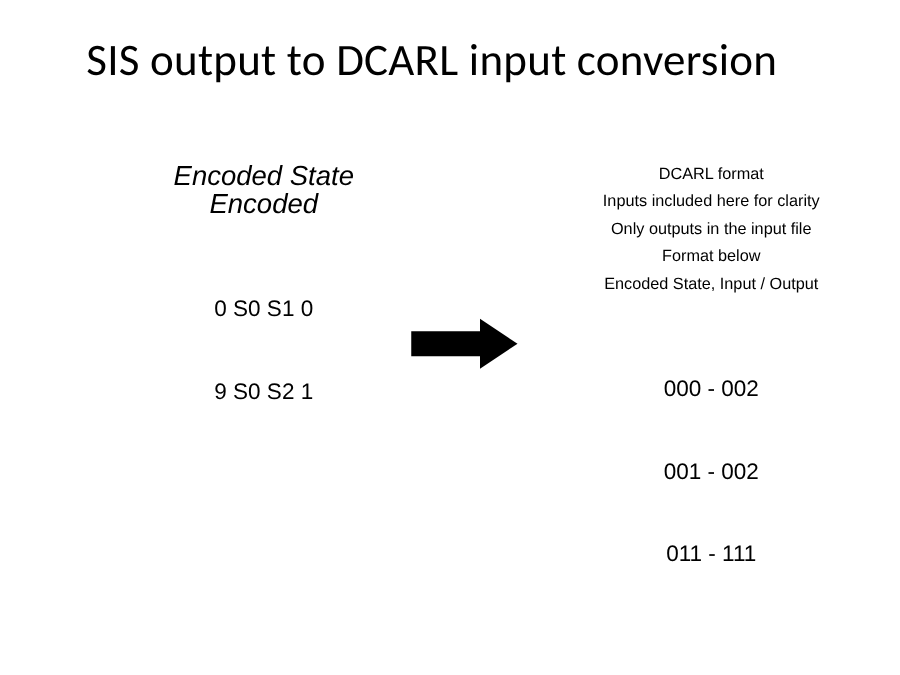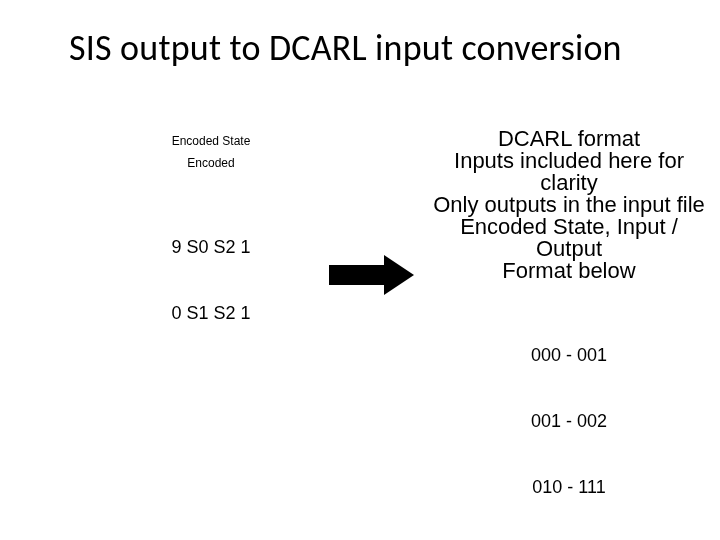--- a/index.html
+++ b/index.html
@@ -30,23 +30,24 @@
     letter-spacing: 0.2px;
   }
   .left-col {
     position: absolute;
     top: 130px;
     left: 72px;
     width: 220px;
     text-align: center;
   }
   .left-heading {
-    font-size: 12px;
+    font-size: 22px;
     line-height: 22px;
     margin-bottom: 18px;
+    font-style: italic;
   }
   .state-rows {
     font-size: 18px;
     line-height: 22px;
     margin-bottom: 24px;
     white-space: pre;
     text-align: center;
   }
   .arrow {
     position: absolute;
@@ -74,21 +75,21 @@
     border-left: 30px solid #000;
   }
   .right-col {
     position: absolute;
     top: 128px;
     left: 400px;
     width: 280px;
     text-align: center;
   }
   .right-heading {
-    font-size: 22px;
+    font-size: 13px;
     line-height: 22px;
     margin-bottom: 18px;
   }
   .dcarl-rows {
     font-size: 18px;
     line-height: 22px;
     white-space: pre;
     text-align: center;
   }
 </style>
@@ -98,46 +99,46 @@
 <div class="slide">
 
   <div class="title">SIS output to DCARL input conversion</div>
 
   <div class="left-col">
     <div class="left-heading">
       <span>Encoded State</span><br>
       <span>Encoded</span>
     </div>
     <div class="state-rows">
+      <div>0 S0 S1 0</div>
       <div>9 S0 S2 1</div>
-      <div>0 S1 S2 1</div>
       
       
       
     </div>
 
   </div>
 
   <div class="arrow">
     <div class="shaft"></div>
     <div class="head"></div>
   </div>
 
   <div class="right-col">
     <div class="right-heading">
       <div>DCARL format</div>
       <div>Inputs included here for clarity</div>
       <div>Only outputs in the input file</div>
+      <div>Format below</div>
       <div>Encoded State, Input / Output</div>
-      <div>Format below</div>
     </div>
     <div class="dcarl-rows">
-      <div>000 - 001</div>
+      <div>000 - 002</div>
       <div>001 - 002</div>
-      <div>010 - 111</div>
+      <div>011 - 111</div>
       
       
       
       
     </div>
   </div>
 
 </div>
 
 </body></html>

